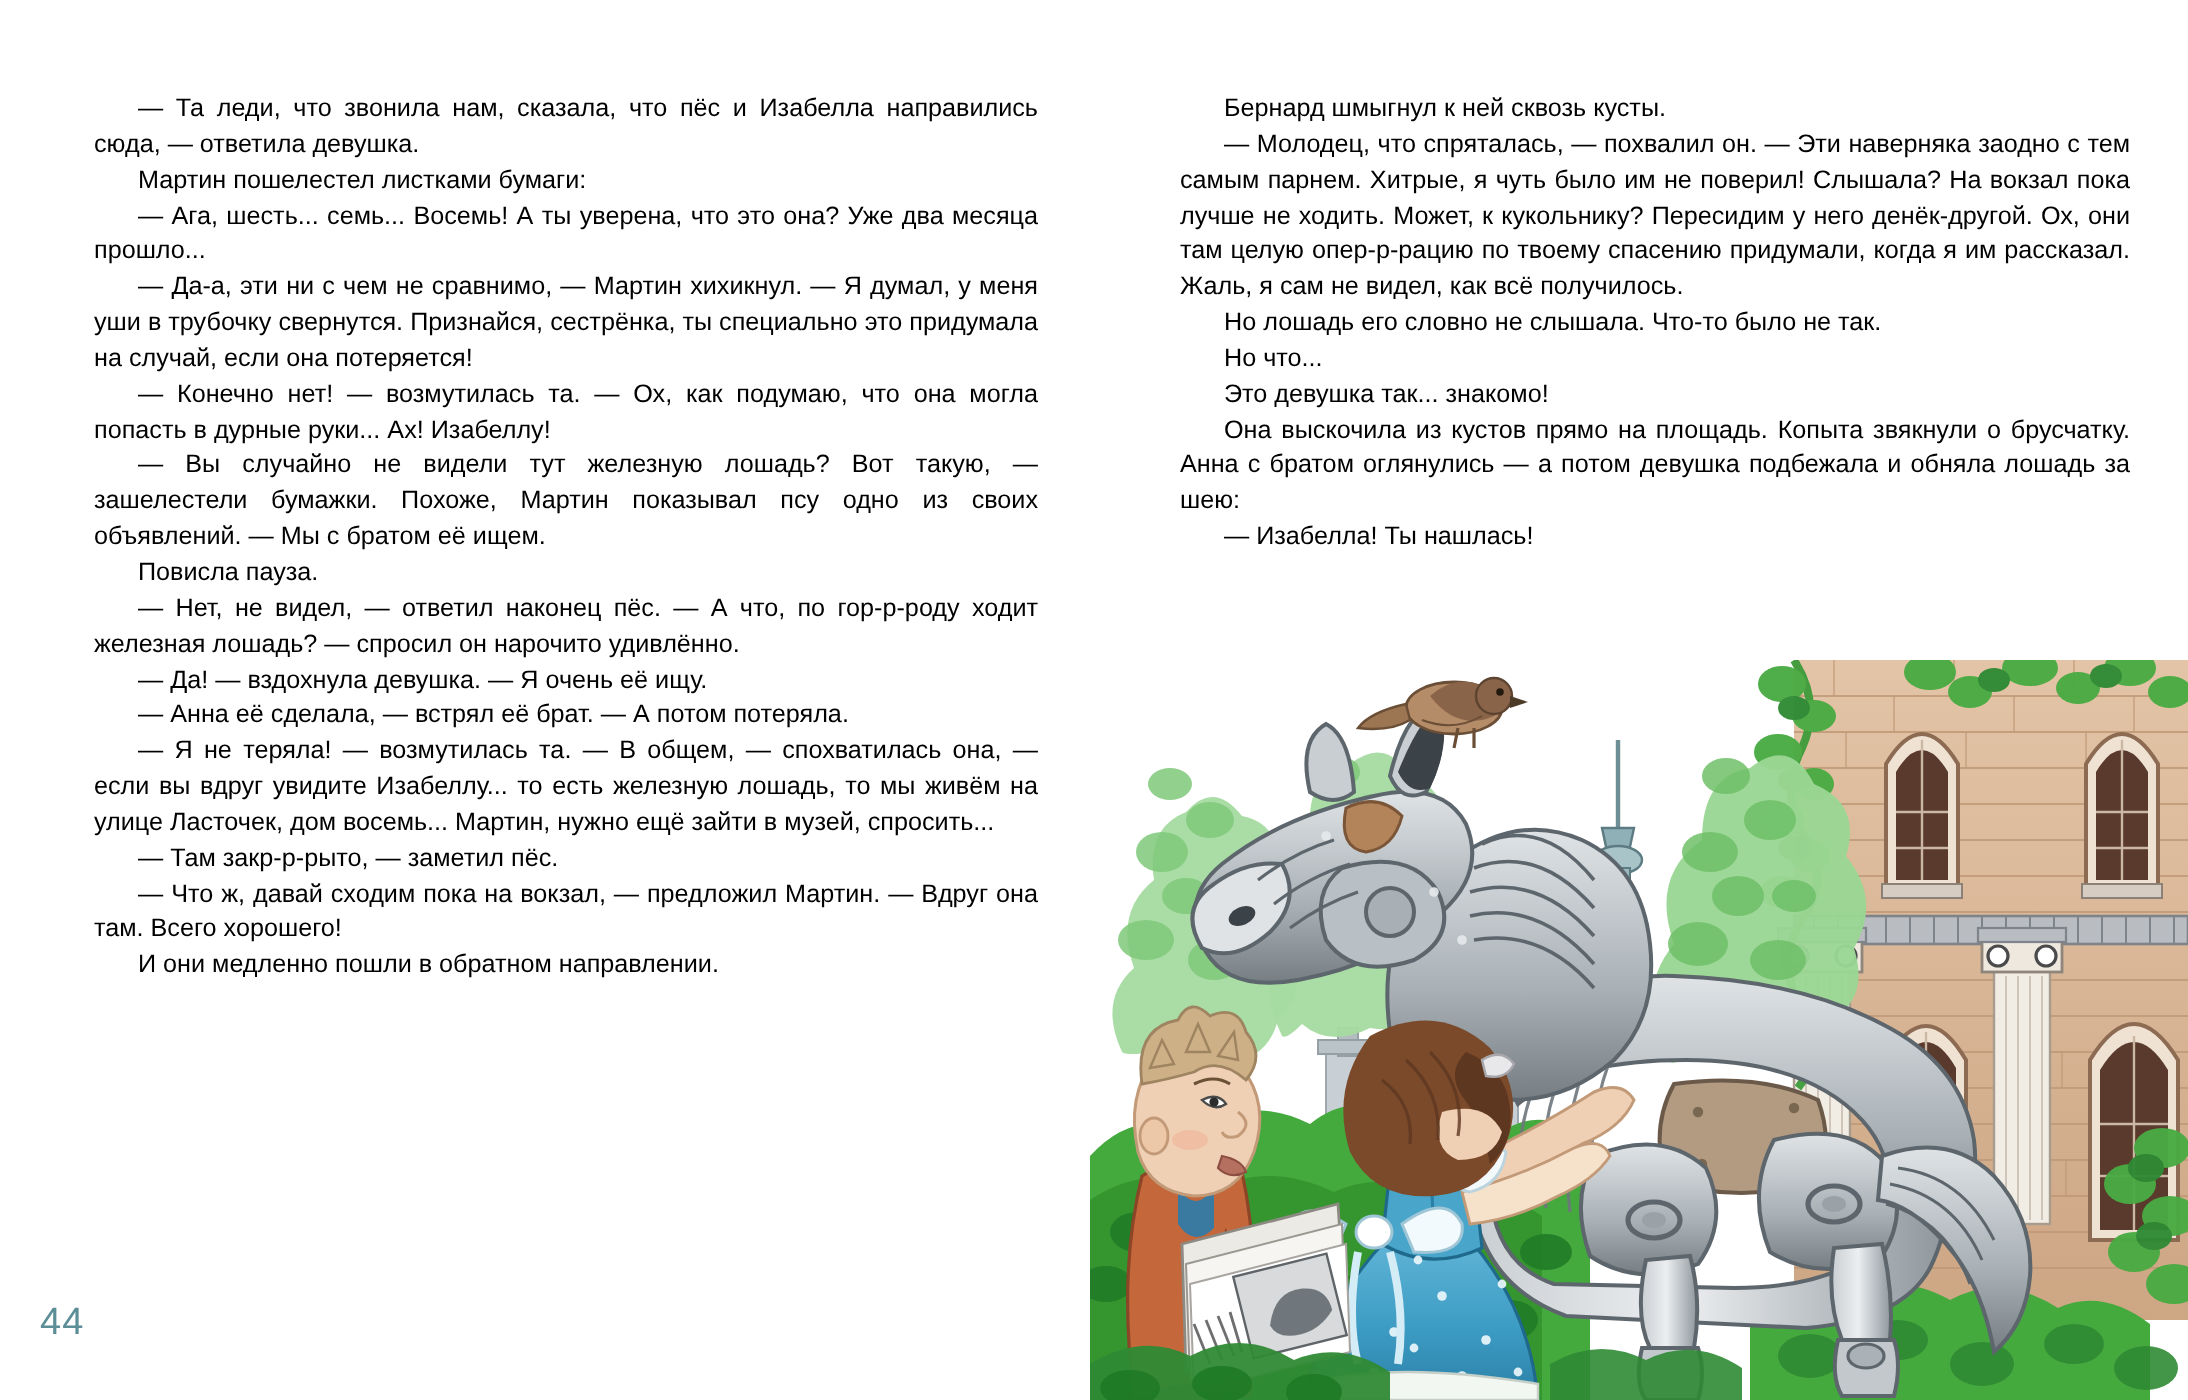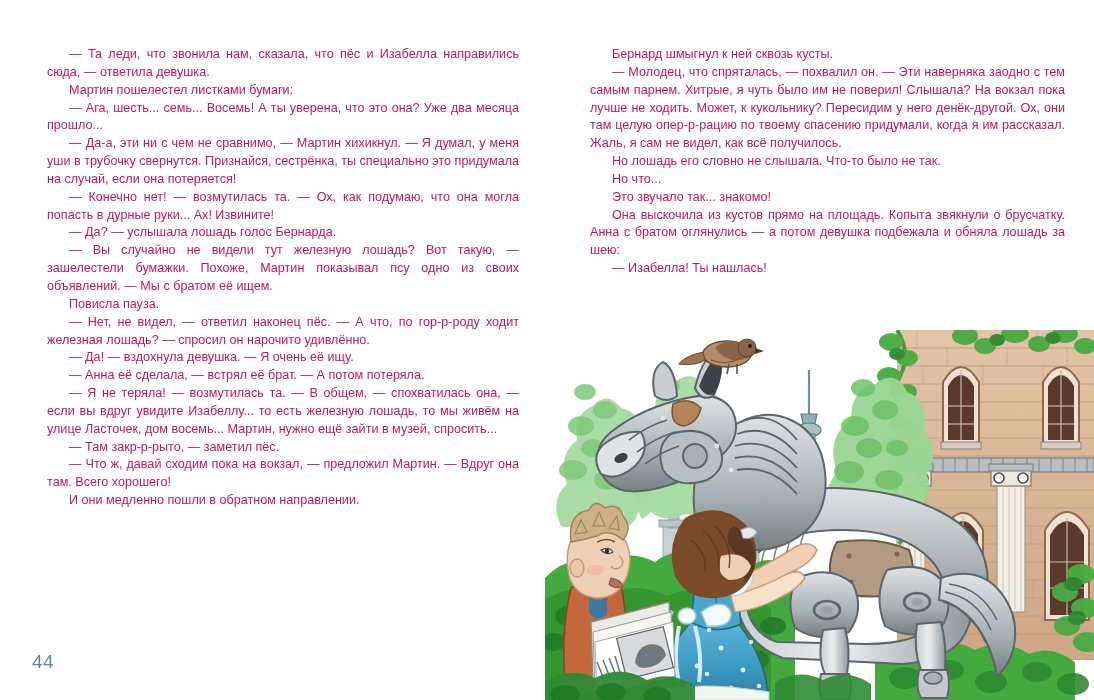--- a/index.html
+++ b/index.html
@@ -20,40 +20,40 @@
     inset: 0;
     background: #ffffff;
   }
 
   
   .col {
     position: absolute;
     top: 46px;
     font-size: 12.6px;
     line-height: 17.85px;
-    color: #be185d;
+    color: #000000;
     text-align: justify;
     text-justify: inter-word;
     -webkit-hyphens: none;
     hyphens: none;
   }
   .col-left  { left: 47px;  width: 472px; }
   .col-right { left: 590px; width: 475px; }
 
   .col p {
     margin: 0;
     text-indent: 22px;
     text-align: justify;
   }
   
 
   
   .folio {
     position: absolute;
-    left: 32px;
+    left: 20px;
     top: 651px;
     font-size: 19px;
     letter-spacing: 0.5px;
     color: #5b8e96;
     font-family: "Liberation Sans", "DejaVu Sans", sans-serif;
   }
 
   
   .illus {
     position: absolute;
@@ -69,39 +69,38 @@
 </head>
 <body style="background: rgb(255, 255, 255);">
 
 <div class="page">
 
   <div class="col col-left" id="col-left">
       <p>— Та леди, что звонила нам, сказала, что пёс и Изабелла направились сюда, — ответила девушка.</p>
       <p>Мартин пошелестел листками бумаги:</p>
       <p>— Ага, шесть... семь... Восемь! А ты уверена, что это она? Уже два месяца прошло...</p>
       <p>— Да-а, эти ни с чем не сравнимо, — Мартин хихикнул. — Я думал, у меня уши в трубочку свернутся. Признайся, сестрёнка, ты специально это придумала на случай, если она потеряется!</p>
-      <p>— Конечно нет! — возмутилась та. — Ох, как подумаю, что она могла попасть в дурные руки... Ах! Извините!</p>
-      <p>— Да? — услышала лошадь голос Бернарда.</p>
+      <p>— Конечно нет! — возмутилась та. — Ох, как подумаю, что она могла попасть в дурные руки... Ах! Изабеллу!</p>
       <p>— Вы случайно не видели тут железную лошадь? Вот такую, — зашелестели бумажки. Похоже, Мартин показывал псу одно из своих объявлений. — Мы с братом её ищем.</p>
       <p>Повисла пауза.</p>
       <p>— Нет, не видел, — ответил наконец пёс. — А что, по гор-р-роду ходит железная лошадь? — спросил он нарочито удивлённо.</p>
       <p>— Да! — вздохнула девушка. — Я очень её ищу.</p>
       <p>— Анна её сделала, — встрял её брат. — А потом потеряла.</p>
       <p>— Я не теряла! — возмутилась та. — В общем, — спохватилась она, — если вы вдруг увидите Изабеллу... то есть железную лошадь, то мы живём на улице Ласточек, дом восемь... Мартин, нужно ещё зайти в музей, спросить...</p>
       <p>— Там закр-р-рыто, — заметил пёс.</p>
       <p>— Что ж, давай сходим пока на вокзал, — предложил Мартин. — Вдруг она там. Всего хорошего!</p>
       <p>И они медленно пошли в обратном направлении.</p>
     </div>
 
   <div class="col col-right" id="col-right">
       <p>Бернард шмыгнул к ней сквозь кусты.</p>
       <p>— Молодец, что спряталась, — похвалил он. — Эти наверняка заодно с тем самым парнем. Хитрые, я чуть было им не поверил! Слышала? На вокзал пока лучше не ходить. Может, к кукольнику? Пересидим у него денёк-другой. Ох, они там целую опер-р-рацию по твоему спасению придумали, когда я им рассказал. Жаль, я сам не видел, как всё получилось.</p>
       <p>Но лошадь его словно не слышала. Что-то было не так.</p>
       <p>Но что...</p>
-      <p>Это звучало так... знакомо!</p>
+      <p>Это девушка так... знакомо!</p>
       <p>Она выскочила из кустов прямо на площадь. Копыта звякнули о брусчатку. Анна с братом оглянулись — а потом девушка подбежала и обняла лошадь за шею:</p>
       <p>— Изабелла! Ты нашлась!</p>
     </div>
 
   <div class="folio" style="color: rgb(91, 142, 150);">44</div>
 
   <div class="illus">
     <svg width="549" height="370" viewBox="0 0 549 370" xmlns="http://www.w3.org/2000/svg">
       <defs>
         <linearGradient id="metalV" x1="0" y1="0" x2="1" y2="0">

